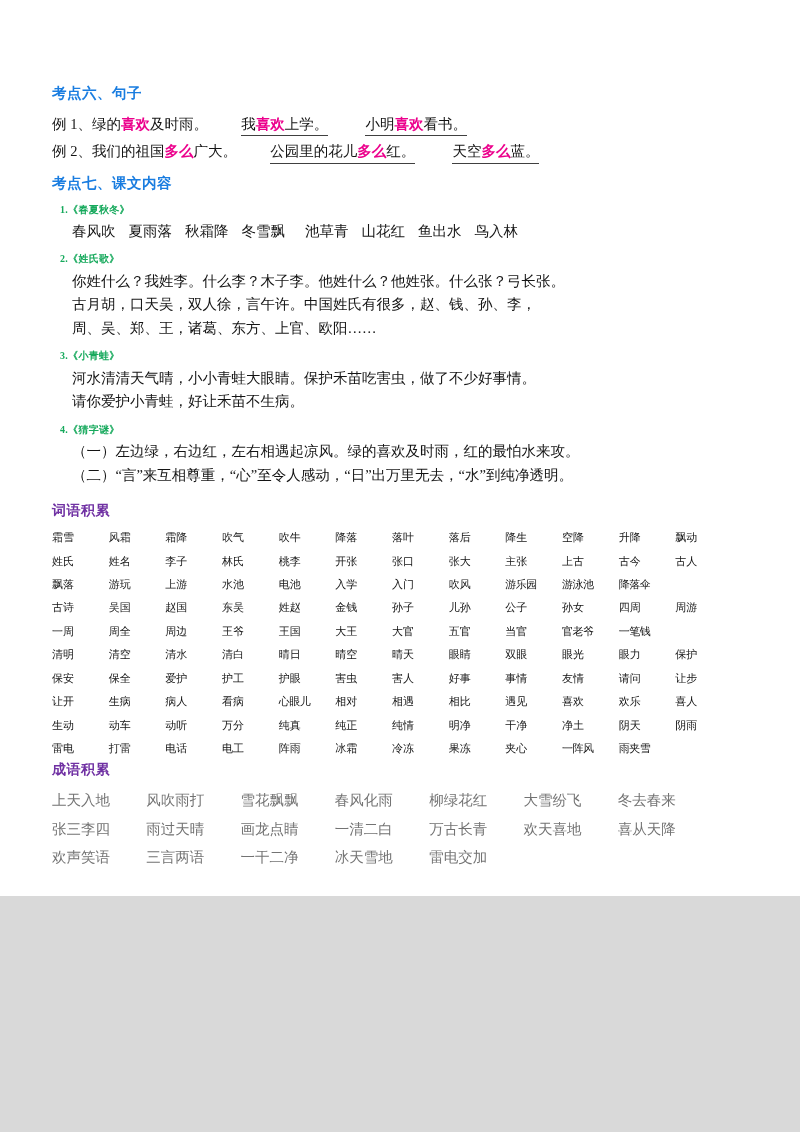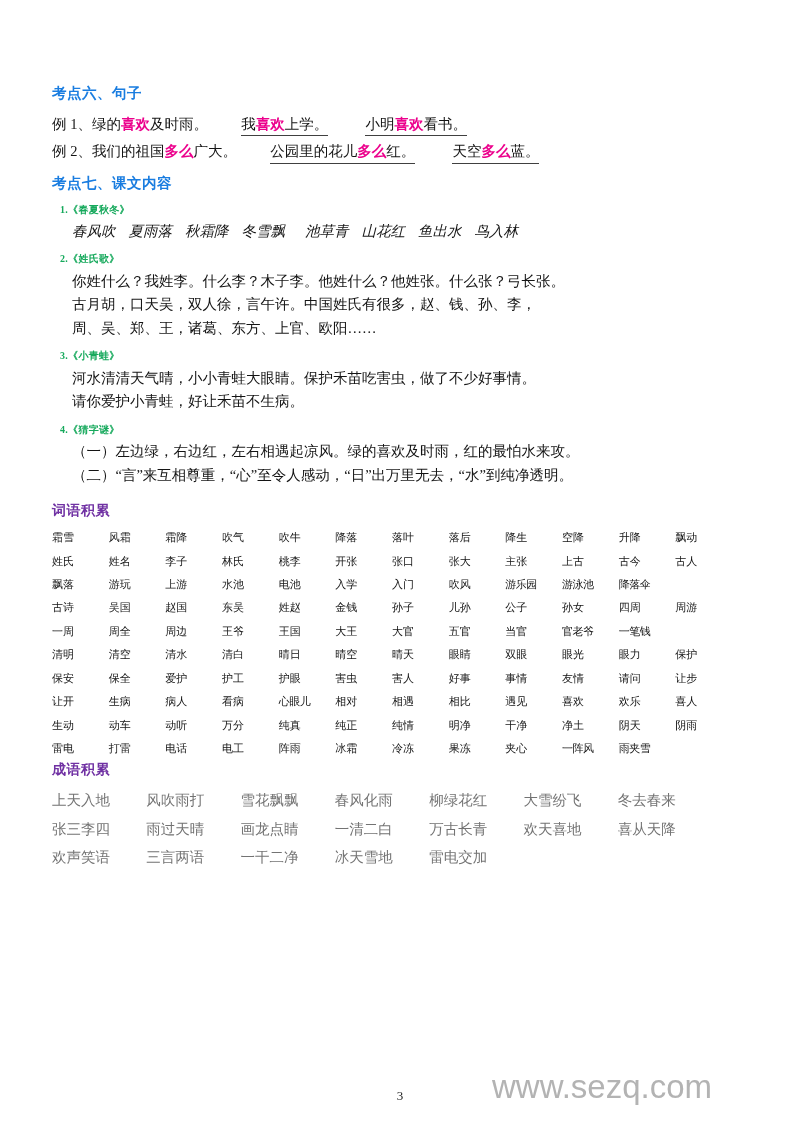--- a/index.html
+++ b/index.html
@@ -7,21 +7,21 @@
     margin: 0;
     padding: 0;
     background: #d9d9d9;
   }
   body {
     font-family: "Liberation Serif", "DejaVu Serif", serif;
   }
   .page {
     position: relative;
     width: 800px;
-    height: 1132px;
+    height: 896px;
     margin: 0 auto;
     background: #ffffff;
     overflow: hidden;
     box-sizing: border-box;
   }
   .content {
     position: absolute;
     left: 52px;
     top: 84px;
     width: 700px;
@@ -84,21 +84,21 @@
   }
 
   
   .phrase-line {
     font-size: 14.5px;
     line-height: 1.6;
     color: #141414;
     margin: 0 0 0 20px;
     white-space: nowrap;
   }
-  .phrase-line .ph { display: inline-block; margin-right: 13px; font-style: italic; }
+  .phrase-line .ph { display: inline-block; margin-right: 13px; }
   .phrase-line .ph.big { margin-right: 20px; }
 
   
   .word-grid {
     display: grid;
     grid-template-columns: repeat(12, 1fr);
     font-size: 11px;
     line-height: 1.95;
     color: #141414;
     margin: 0 0 2px 0;

